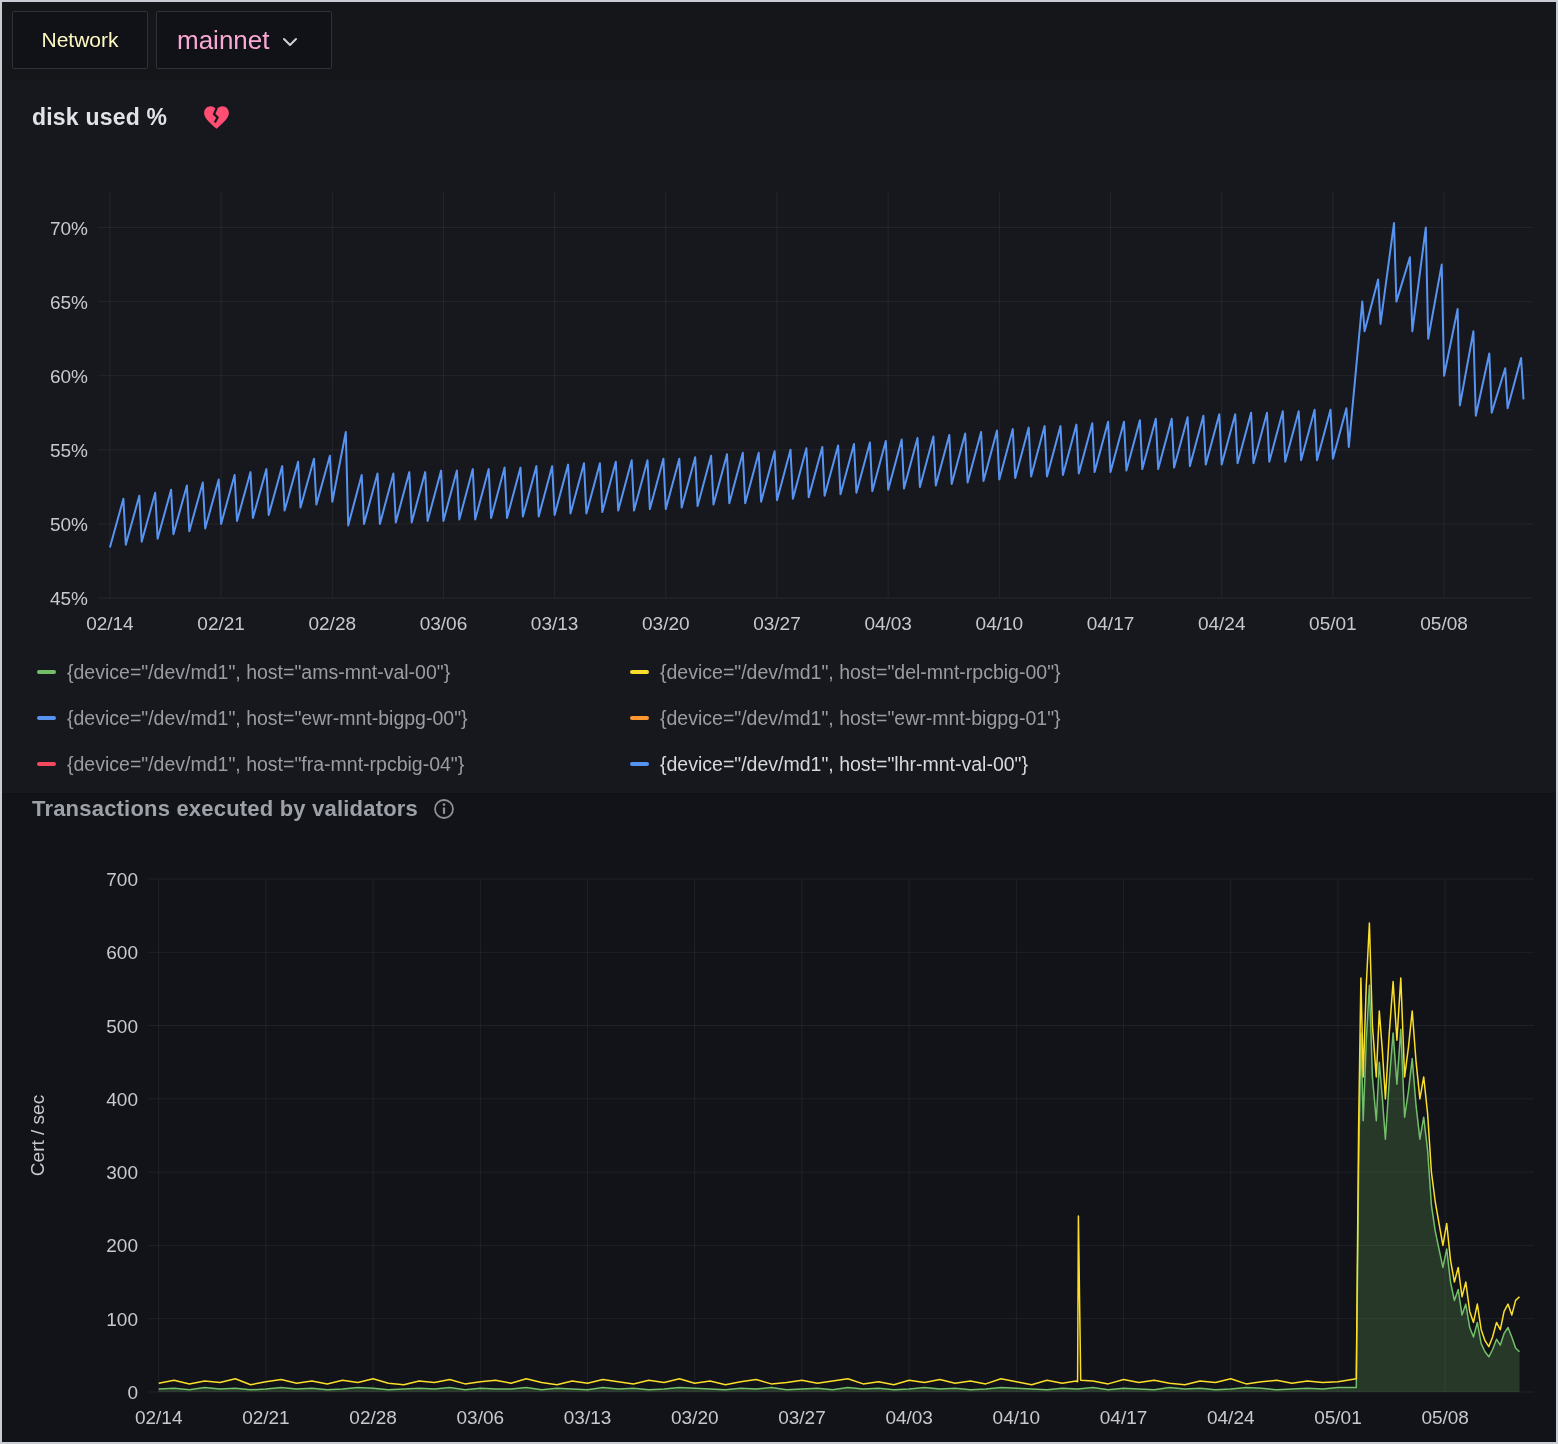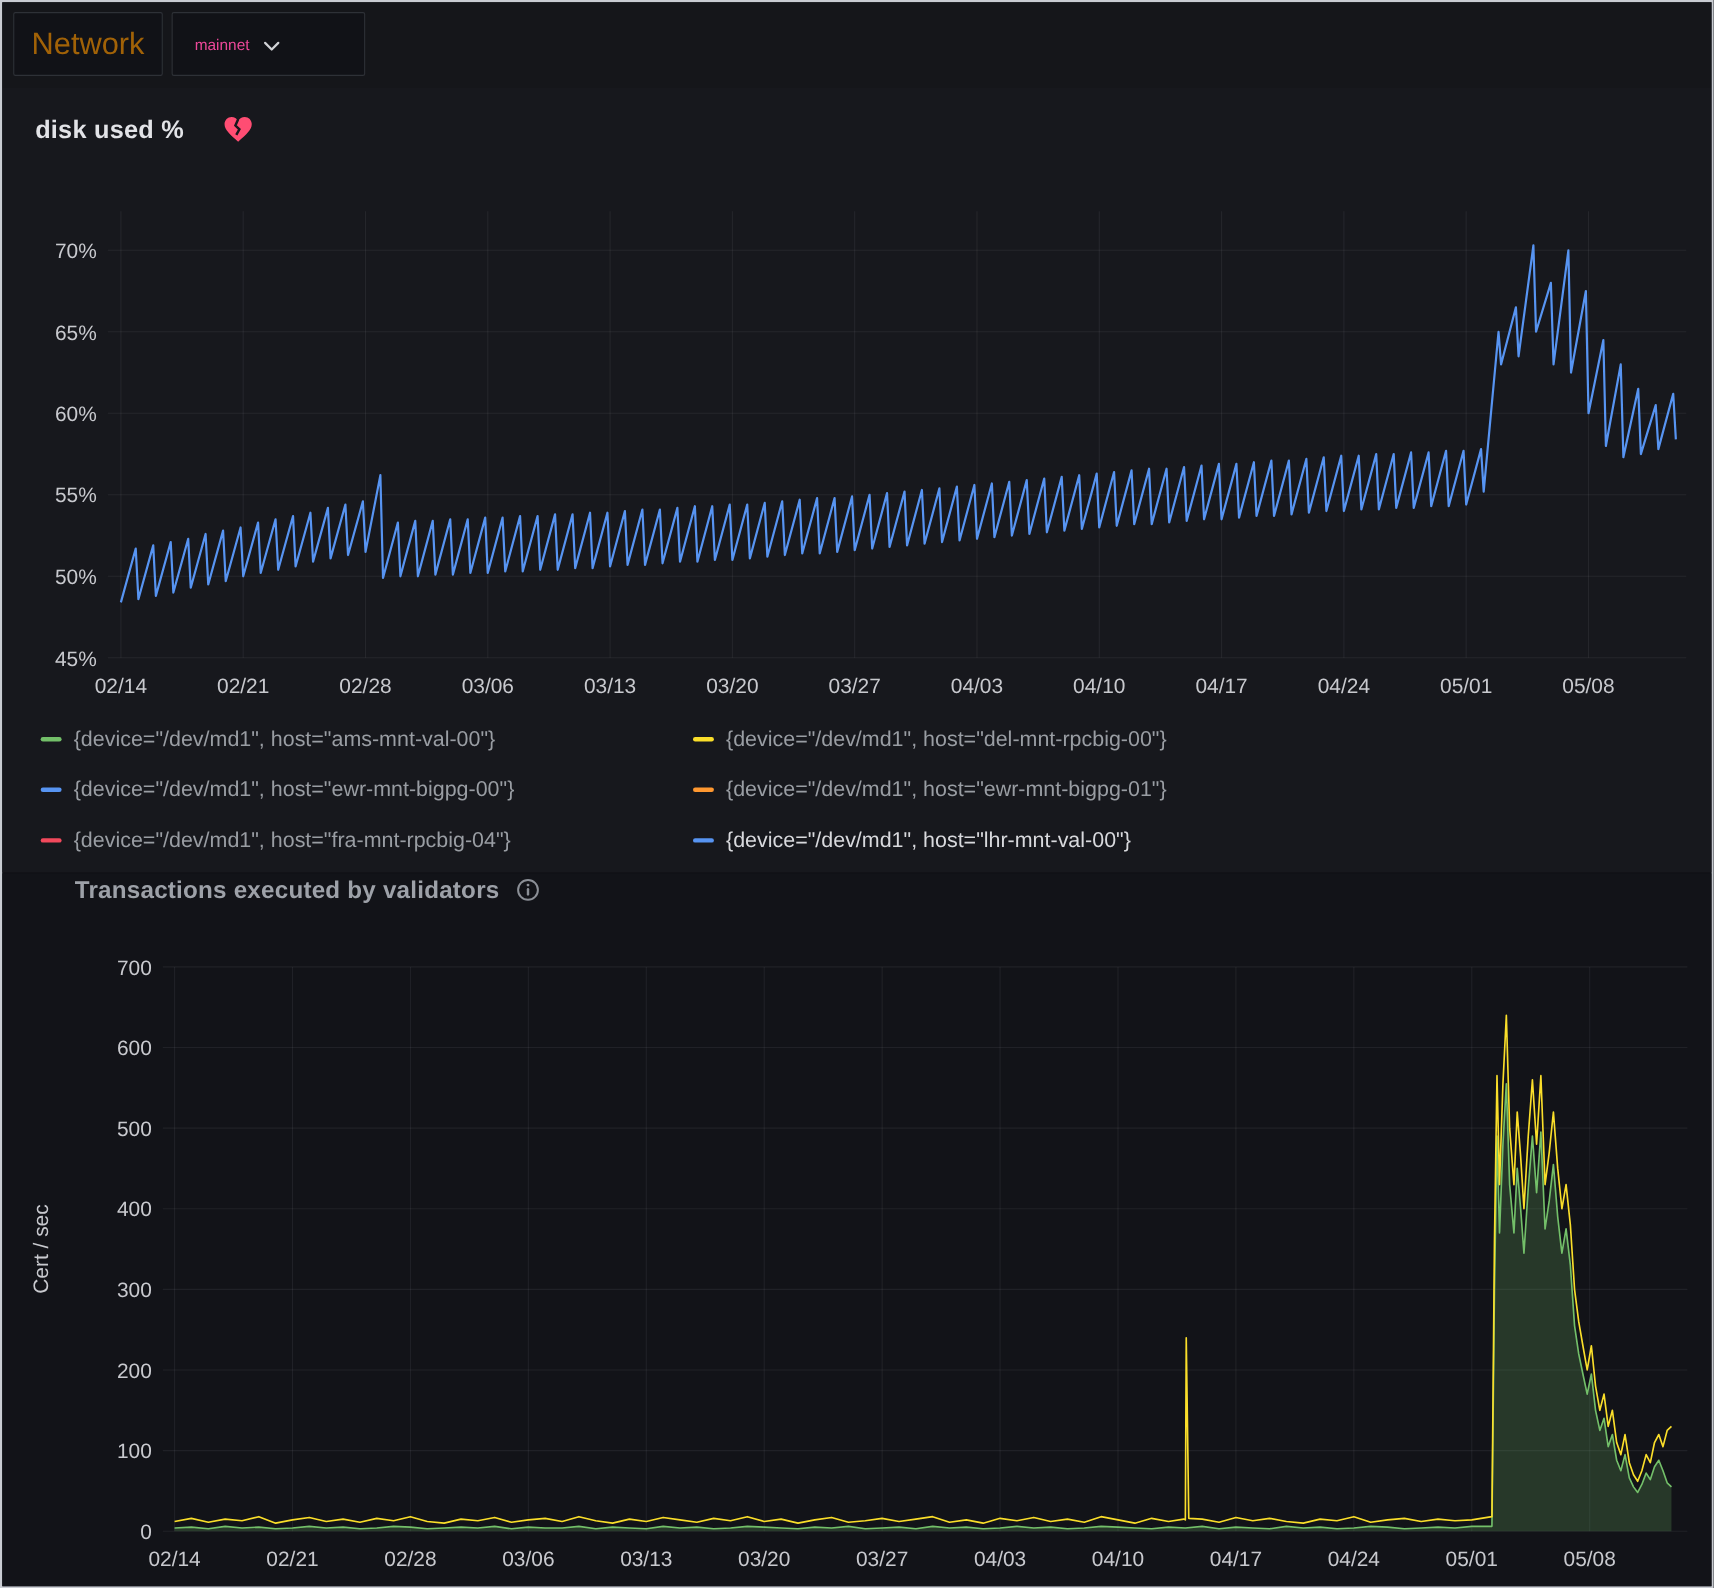--- a/index.html
+++ b/index.html
@@ -10,30 +10,30 @@
     font-family:"Liberation Sans",sans-serif;
   }
   
   .topbar{position:absolute;top:0;left:0;right:0;height:78px;background:#15161a;}
   .var-box{
     position:absolute;top:9px;height:58px;display:flex;align-items:center;
     background:#111217;border:1px solid #2e3137;border-radius:2px;padding:0 20px;
   }
   .var-box.label-box{left:10px;width:136px;justify-content:center;}
   .var-box.value-box{left:154px;width:176px;}
-  .var-label{color:#a16207;font-size:28px;font-weight:500;text-align:right;}
-  .var-value{color:#ec4899;font-size:14px;}
+  .var-label{color:#fef9c3;font-size:21px;font-weight:500;text-align:right;}
+  .var-value{color:#f9a8d4;font-size:26px;}
   .chev{margin-left:12px;margin-top:4px;}
   
   .panel{position:absolute;left:0;width:100%;}
   .panel1{top:78px;height:713px;background:#17181d;}
   .panel2{top:792px;height:652px;background:#121318;}
   .title-row{position:absolute;left:30px;display:flex;align-items:center;gap:36px;}
   .panel1 .title-row{top:24px;}
-  .panel2 .title-row{top:2px;gap:14px;margin-left:36px;}
+  .panel2 .title-row{top:2px;gap:14px;}
   .panel-title{margin:0;font-size:23px;font-weight:600;color:#e2e3e7;letter-spacing:.2px;}
   .panel2 .panel-title{color:#9da1a8;font-size:22px;}
   svg.chart{position:absolute;left:0;display:block;}
   #chart1{top:100px;}
   #chart2{top:58px;}
   .tick{fill:#c8c9ce;font-size:19px;font-family:"Liberation Sans",sans-serif;}
   .ytick{text-anchor:end;}
   .xtick{text-anchor:middle;}
   .grid{stroke:rgba(204,204,220,0.08);stroke-width:1;}
   

